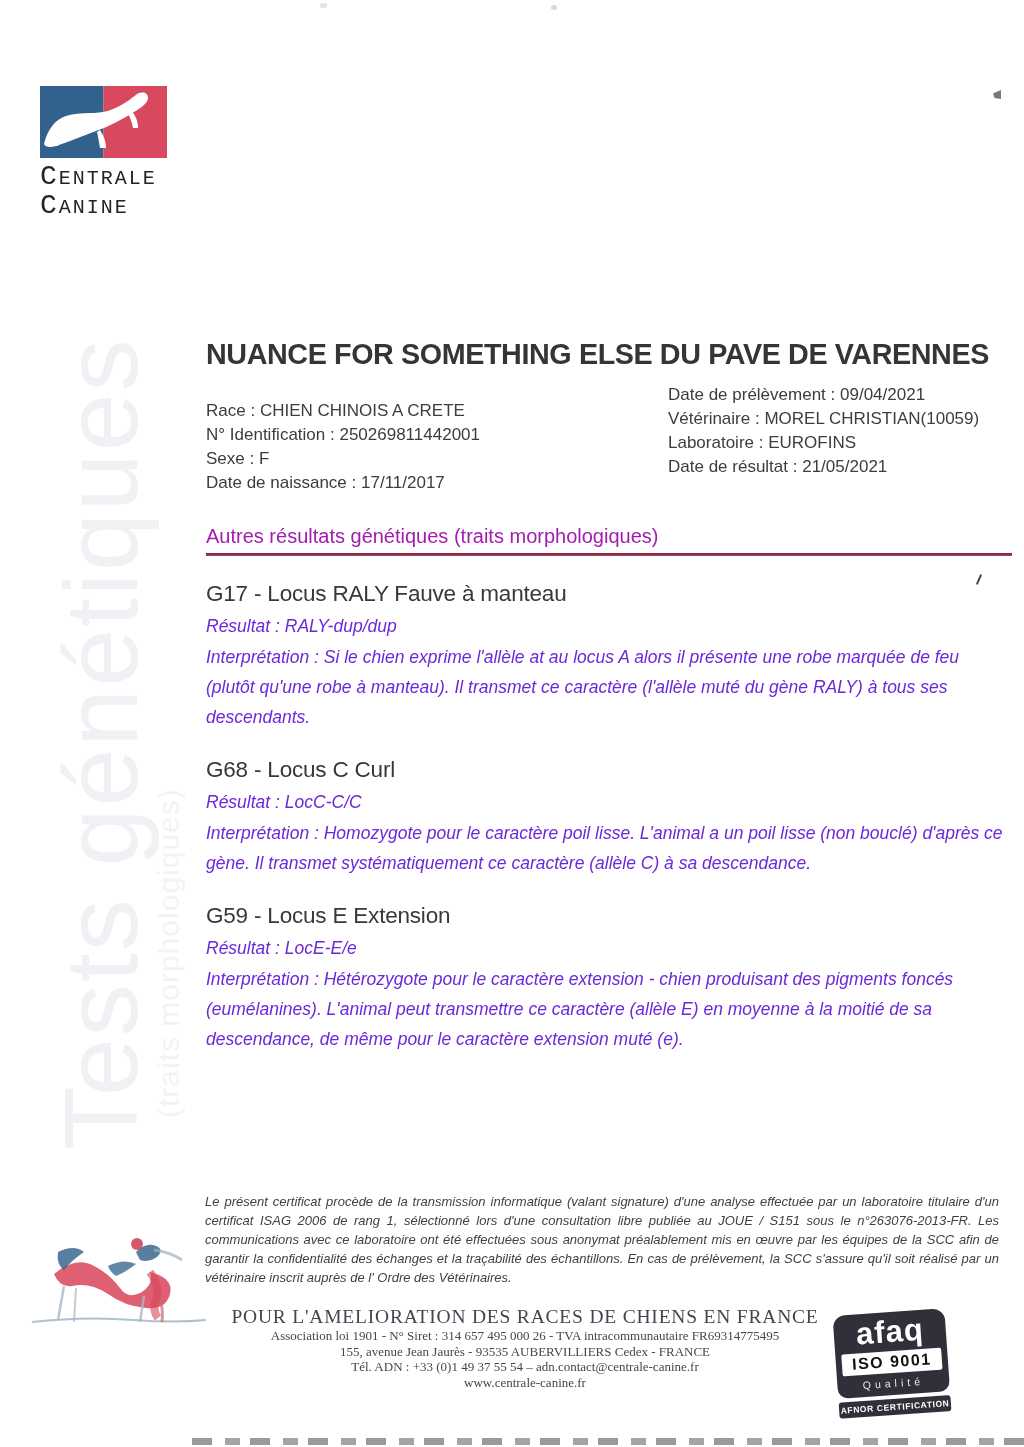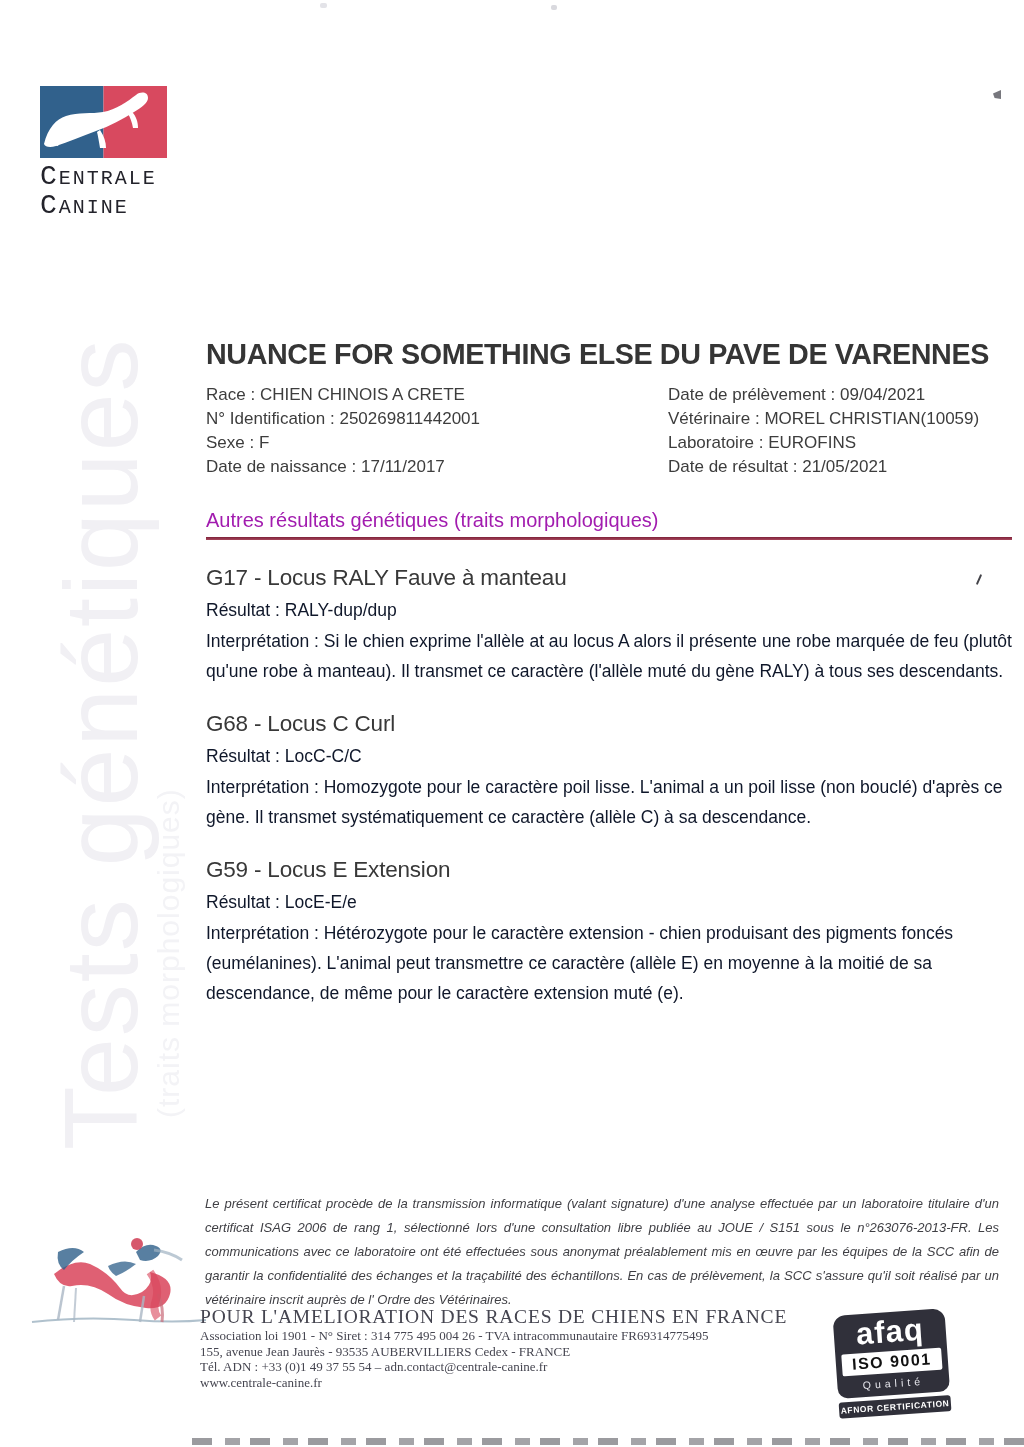--- a/index.html
+++ b/index.html
@@ -15,37 +15,37 @@
   
   .logo{position:absolute;left:40px;top:86px;width:135px;}
   .logo svg{display:block;width:127px;height:72px;}
   .logo-text{font-family:Liberation Mono, monospace;font-variant:small-caps;
              font-size:28px;line-height:29px;letter-spacing:2px;color:#23232b;margin-top:4px;}
   
   .main{position:absolute;left:206px;top:338px;width:806px;}
   .dog-name{font-size:29px;font-weight:700;letter-spacing:-0.4px;color:#353535;
             white-space:nowrap;margin:0;transform:scaleX(0.99);transform-origin:left;}
   .info{display:flex;margin-top:12px;font-size:17px;line-height:24px;color:#3d3d3d;}
-  .info-col-left{width:462px;}
+  .info-col-left{width:462px;margin-top:16px;}
   .info-col-right{flex:1;}
   .info-row span{white-space:nowrap;}
   
   .section-head{margin-top:30px;font-size:20px;color:#a21caf;}
   .section-rule{margin-top:5px;height:3px;background:linear-gradient(#7d2139,#a8475c);
                 border:none;width:806px;}
   
   .gblock{margin-top:25px;}
   .gblock h2{font-size:22.5px;font-weight:400;color:#383838;margin:0 0 7px 0;letter-spacing:-0.2px;}
-  .gblock p{margin:0;font-size:17.5px;line-height:30px;color:#0f172a;}
+  .gblock p{margin:0;font-size:17.5px;line-height:30px;color:#6d28d9;font-style:italic;}
   .gblock .res{line-height:25px;margin-bottom:3px;}
   
   .legal{position:absolute;left:205px;top:1192px;width:794px;
-         font-size:13px;line-height:24px;font-style:italic;color:#3f3f44;text-align:justify;}
+         font-size:13px;line-height:19px;font-style:italic;color:#3f3f44;text-align:justify;}
   
-  .footer{position:absolute;left:200px;top:1306px;width:650px;text-align:left;
+  .footer{position:absolute;left:200px;top:1306px;width:650px;text-align:center;
           font-family:"Liberation Serif",serif;color:#454550;}
   .footer .org{font-size:19.5px;letter-spacing:0.8px;line-height:22px;}
   .footer .small{font-size:13px;line-height:15.5px;}
   
   .badge{position:absolute;left:836px;top:1312px;width:112px;transform:rotate(-4deg);}
   .badge-box{background:#30303a;border-radius:12px 12px 10px 10px;padding:4px 6px 6px 6px;text-align:center;}
   .badge-afaq{color:#ffffff;font-size:31px;font-weight:700;letter-spacing:1px;line-height:32px;
               font-family:"Liberation Sans",sans-serif;}
   .badge-iso{background:#ffffff;color:#111;font-weight:700;font-size:16px;letter-spacing:1.5px;
              padding:2px 2px;margin-top:3px;border-radius:2px;}
@@ -141,21 +141,21 @@
     <path d="M40,56 L34,90" stroke="#aab7c4" stroke-width="2.5" fill="none" opacity="0.8"></path>
     <path d="M52,58 L50,92" stroke="#aab7c4" stroke-width="2" fill="none" opacity="0.7"></path>
     <path d="M120,66 L116,92" stroke="#aab7c4" stroke-width="2.5" fill="none" opacity="0.8"></path>
     <path d="M134,64 Q140,78 138,92" stroke="#c76a77" stroke-width="3" fill="none" opacity="0.7"></path>
     <path d="M126,42 Q136,56 132,70 Q128,80 134,88" stroke="#d9445a" stroke-width="8" fill="none" opacity="0.6"></path>
   </svg>
 </div>
 
 <div class="footer">
   <div class="org">POUR L'AMELIORATION DES RACES DE CHIENS EN FRANCE</div>
-  <div class="small">Association loi 1901 - N° Siret : 314 775 495 004 26 - TVA intracommunautaire FR69314775495</div>
+  <div class="small">Association loi 1901 - N° Siret : 314 657 495 000 26 - TVA intracommunautaire FR69314775495</div>
   <div class="small">155, avenue Jean Jaurès - 93535 AUBERVILLIERS Cedex - FRANCE</div>
   <div class="small">Tél. ADN : +33 (0)1 49 37 55 54 – adn.contact@centrale-canine.fr</div>
   <div class="small">www.centrale-canine.fr</div>
 </div>
 
 <div class="badge">
   <div class="badge-box">
     <div class="badge-afaq">afaq</div>
     <div class="badge-iso">ISO 9001</div>
     <div class="badge-qual">Qualité</div>

